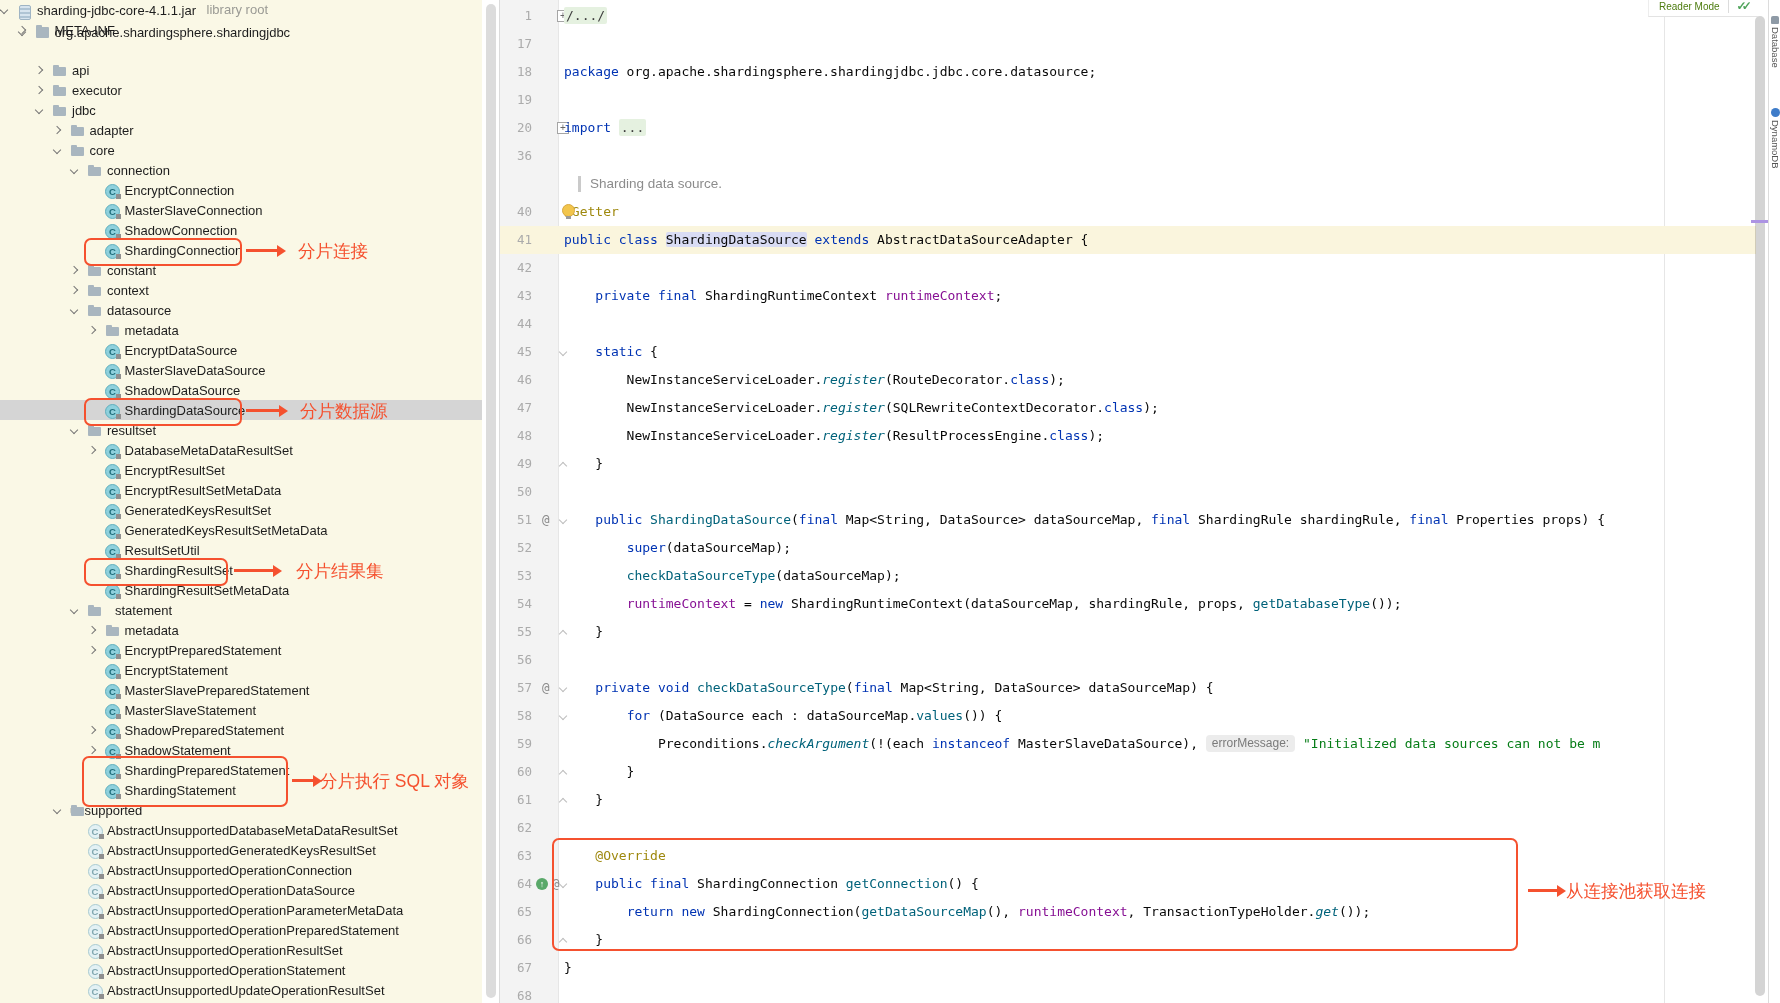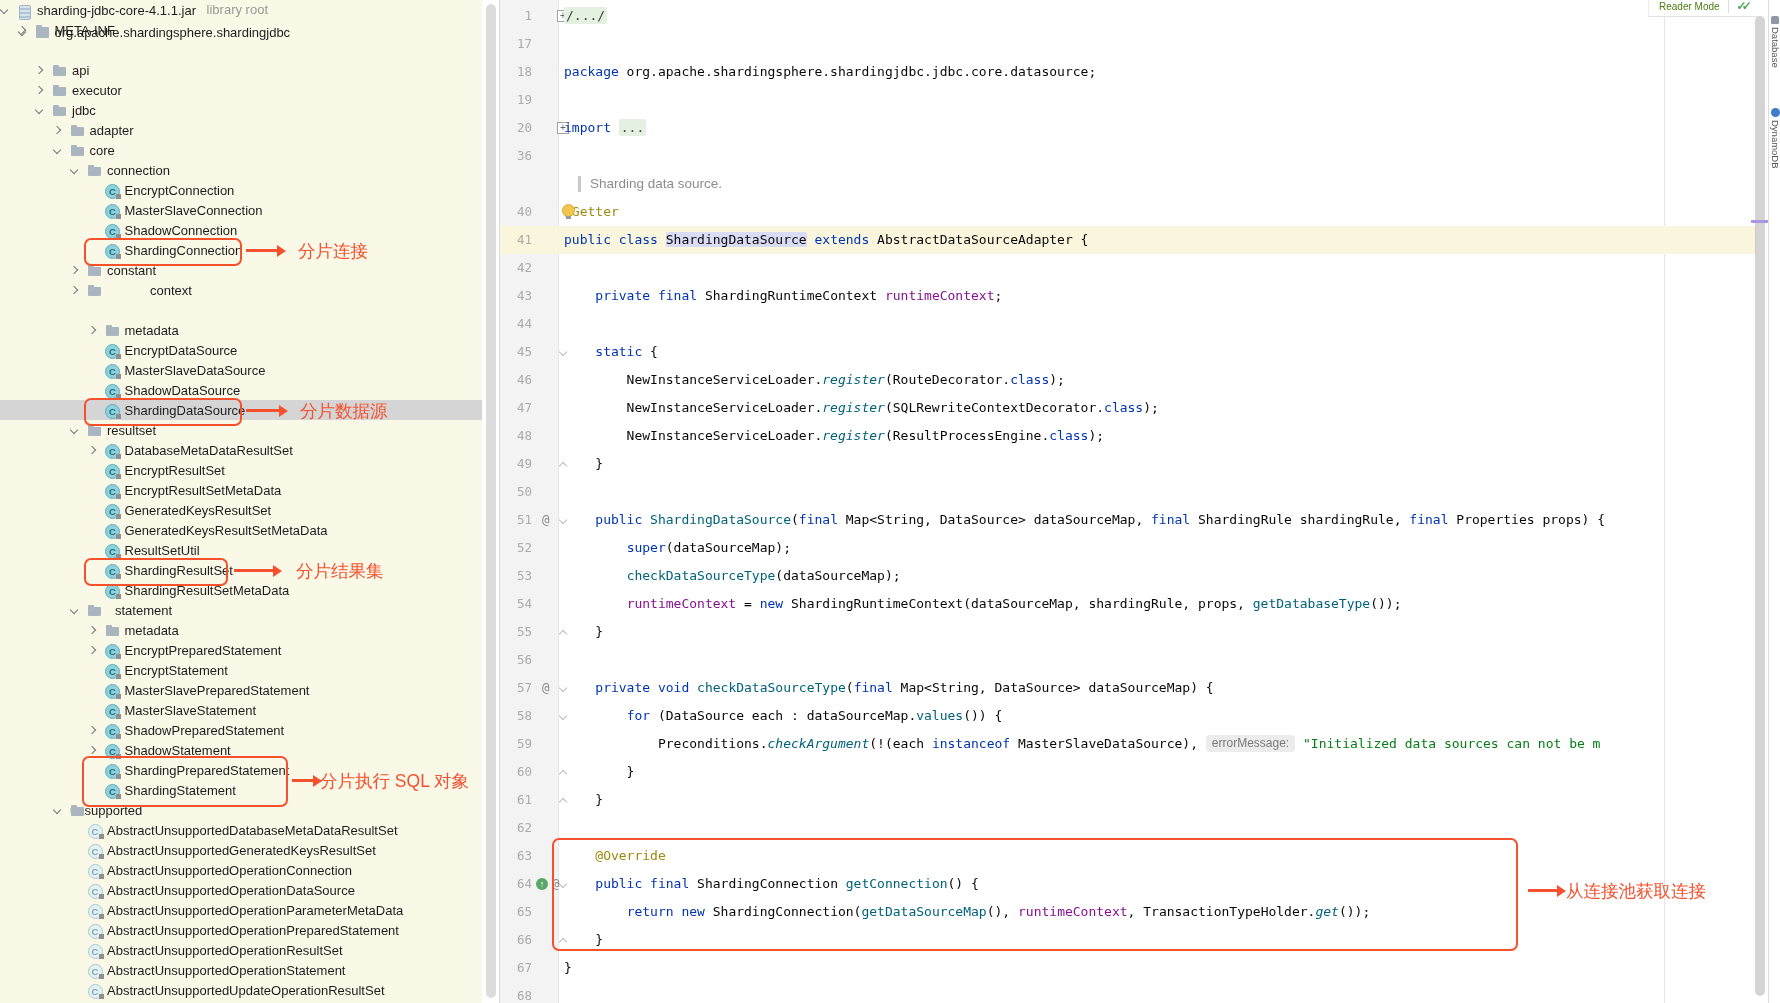--- a/index.html
+++ b/index.html
@@ -120,23 +120,26 @@
       </span><span class="tlabel" style="margin-left: 124.5px; display: inline-block;">MasterSlaveConnection</span></div>
     <div class="trow" style="top: 220px;"><span class="ticon" style="left: 104.5px;">
         <span class="class-i">C<span class="class-badge"></span></span>
       </span><span class="tlabel" style="margin-left: 124.5px; display: inline-block;">ShadowConnection</span></div>
     <div class="trow" style="top: 240px;"><span class="ticon" style="left: 104.5px;">
         <span class="class-i">C<span class="class-badge"></span></span>
       </span><span class="tlabel" style="margin-left: 124.5px; display: inline-block;">ShardingConnection</span></div>
     <div class="trow" style="top: 260px;"><span class="chev closed" style="left: 71px;"></span><span class="ticon" style="left: 87px;">
         <span class="folder-i"></span>
       </span><span class="tlabel" style="margin-left: 107px; display: inline-block;">constant</span></div>
-    <div class="trow" style="top: 280px; padding-left: 43px;"><span class="chev closed" style="left: 71px;"></span><span class="ticon" style="left: 87px;">
+    <div class="trow" style="top: 280px;"><span class="chev closed" style="left: 71px;"></span><span class="ticon" style="left: 87px;">
         <span class="folder-i"></span>
       </span><span class="tlabel" style="margin-left: 107px; display: inline-block;">context</span></div>
+    <div class="trow" style="top: 300px;"><span class="chev open" style="left: 71px;"></span><span class="ticon" style="left: 87px;">
+        <span class="folder-i"></span>
+      </span><span class="tlabel" style="margin-left: 107px; display: inline-block;">datasource</span></div>
     <div class="trow" style="top: 320px;"><span class="chev closed" style="left: 88.5px;"></span><span class="ticon" style="left: 104.5px;">
         <span class="folder-i"></span>
       </span><span class="tlabel" style="margin-left: 124.5px; display: inline-block;">metadata</span></div>
     <div class="trow" style="top: 340px;"><span class="ticon" style="left: 104.5px;">
         <span class="class-i">C<span class="class-badge"></span></span>
       </span><span class="tlabel" style="margin-left: 124.5px; display: inline-block;">EncryptDataSource</span></div>
     <div class="trow" style="top: 360px;"><span class="ticon" style="left: 104.5px;">
         <span class="class-i">C<span class="class-badge"></span></span>
       </span><span class="tlabel" style="margin-left: 124.5px; display: inline-block;">MasterSlaveDataSource</span></div>
     <div class="trow" style="top: 380px;"><span class="ticon" style="left: 104.5px;">

